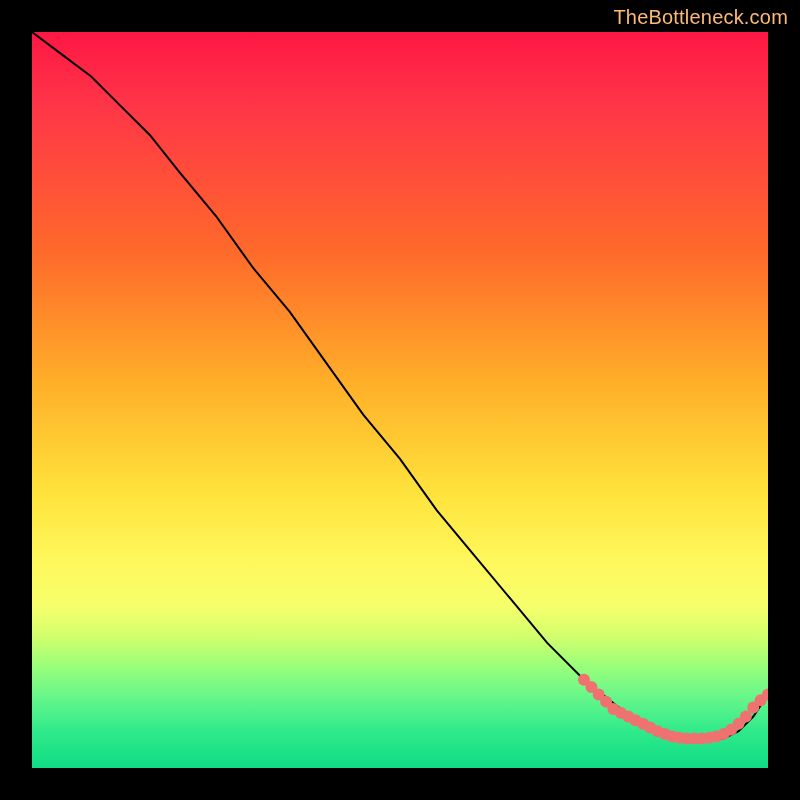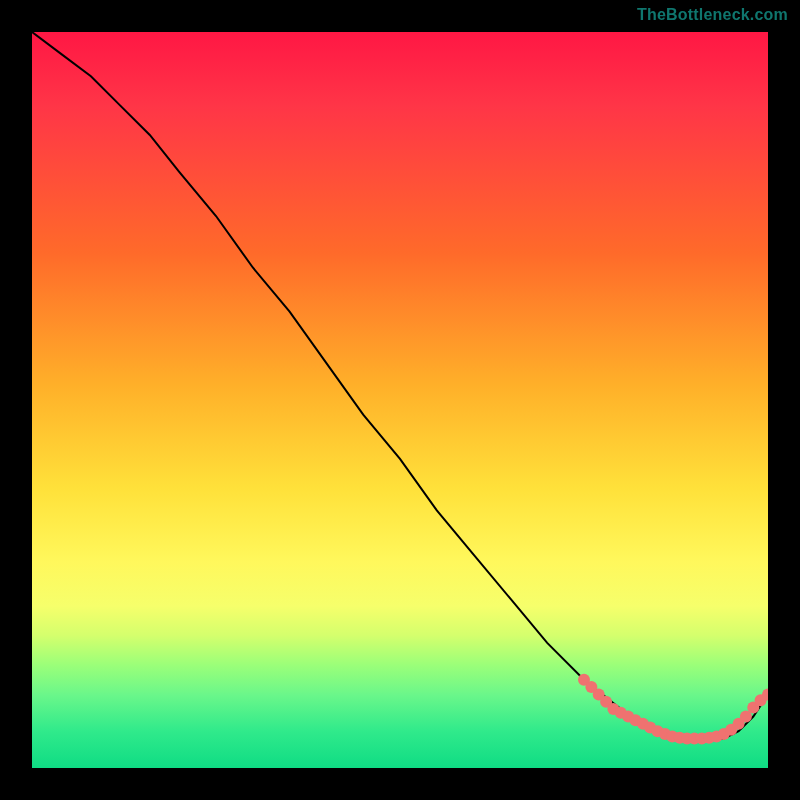--- a/index.html
+++ b/index.html
@@ -14,23 +14,23 @@
   .stage {
     position: relative;
     width: 800px;
     height: 800px;
     background: #000;
   }
   .watermark {
     position: absolute;
     top: 6px;
     right: 12px;
-    color: #0f766e;
-    font-size: 16px;
-    font-weight: 700;
+    color: #fdba74;
+    font-size: 20px;
+    font-weight: 400;
     letter-spacing: 0.2px;
     user-select: none;
   }
   
   .plot {
     position: absolute;
     left: 32px;
     top: 32px;
     width: 736px;
     height: 736px;

